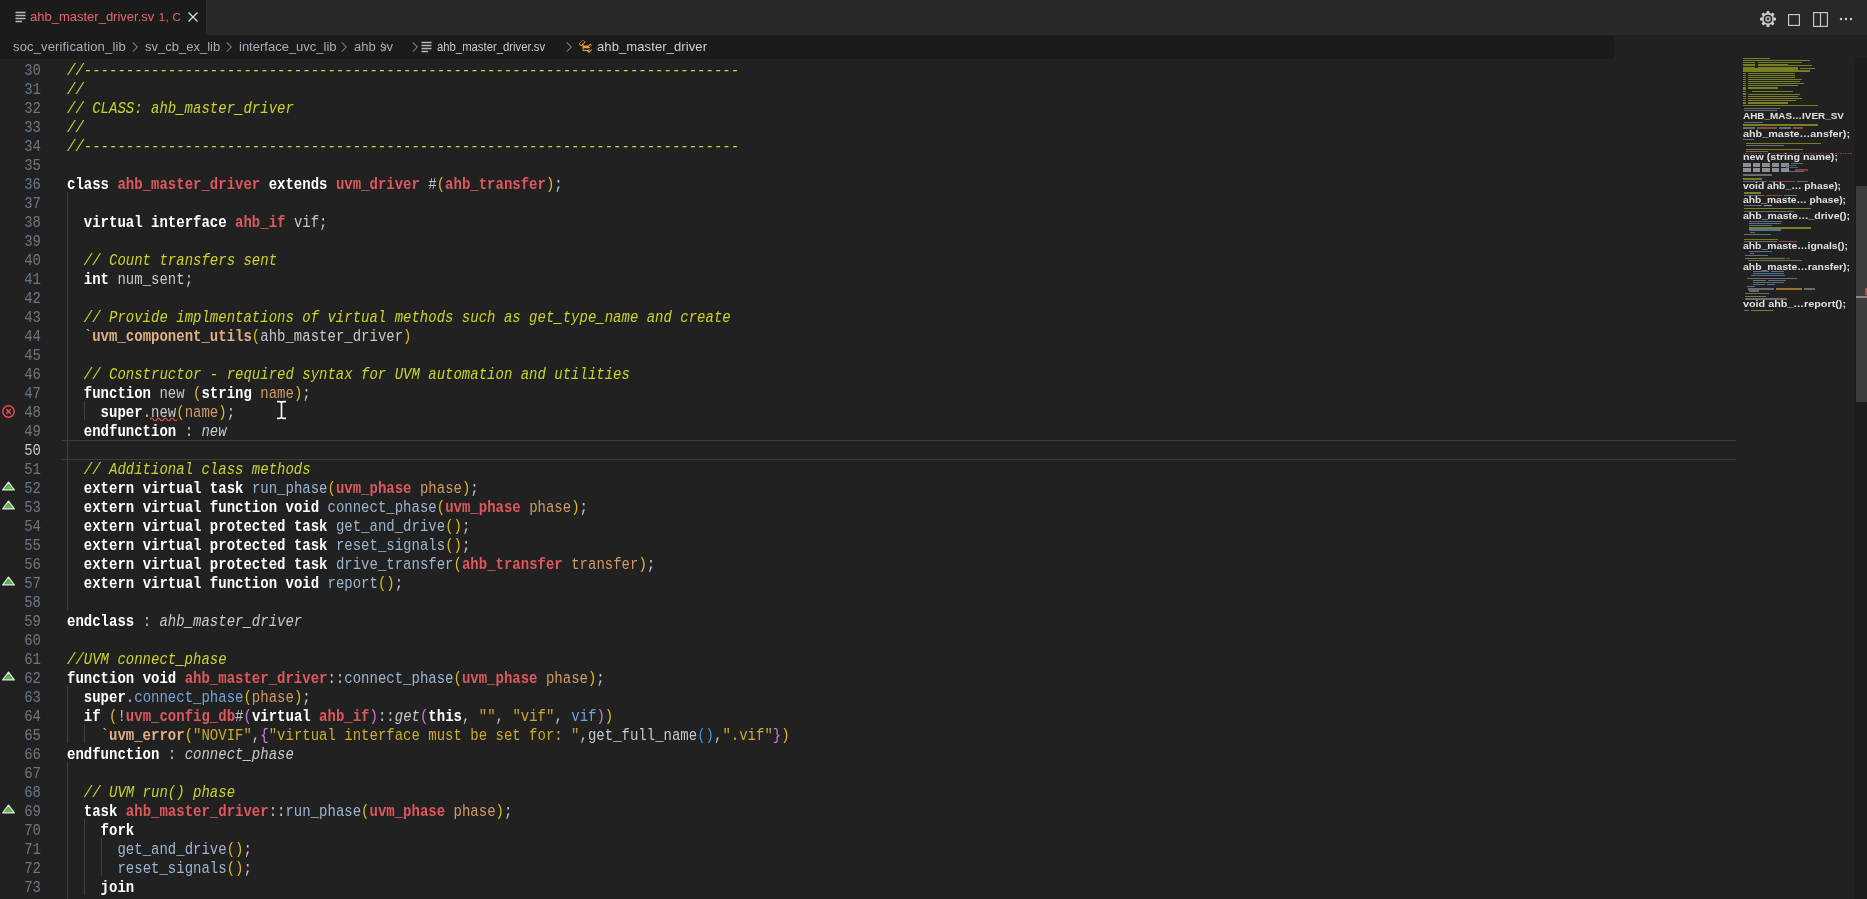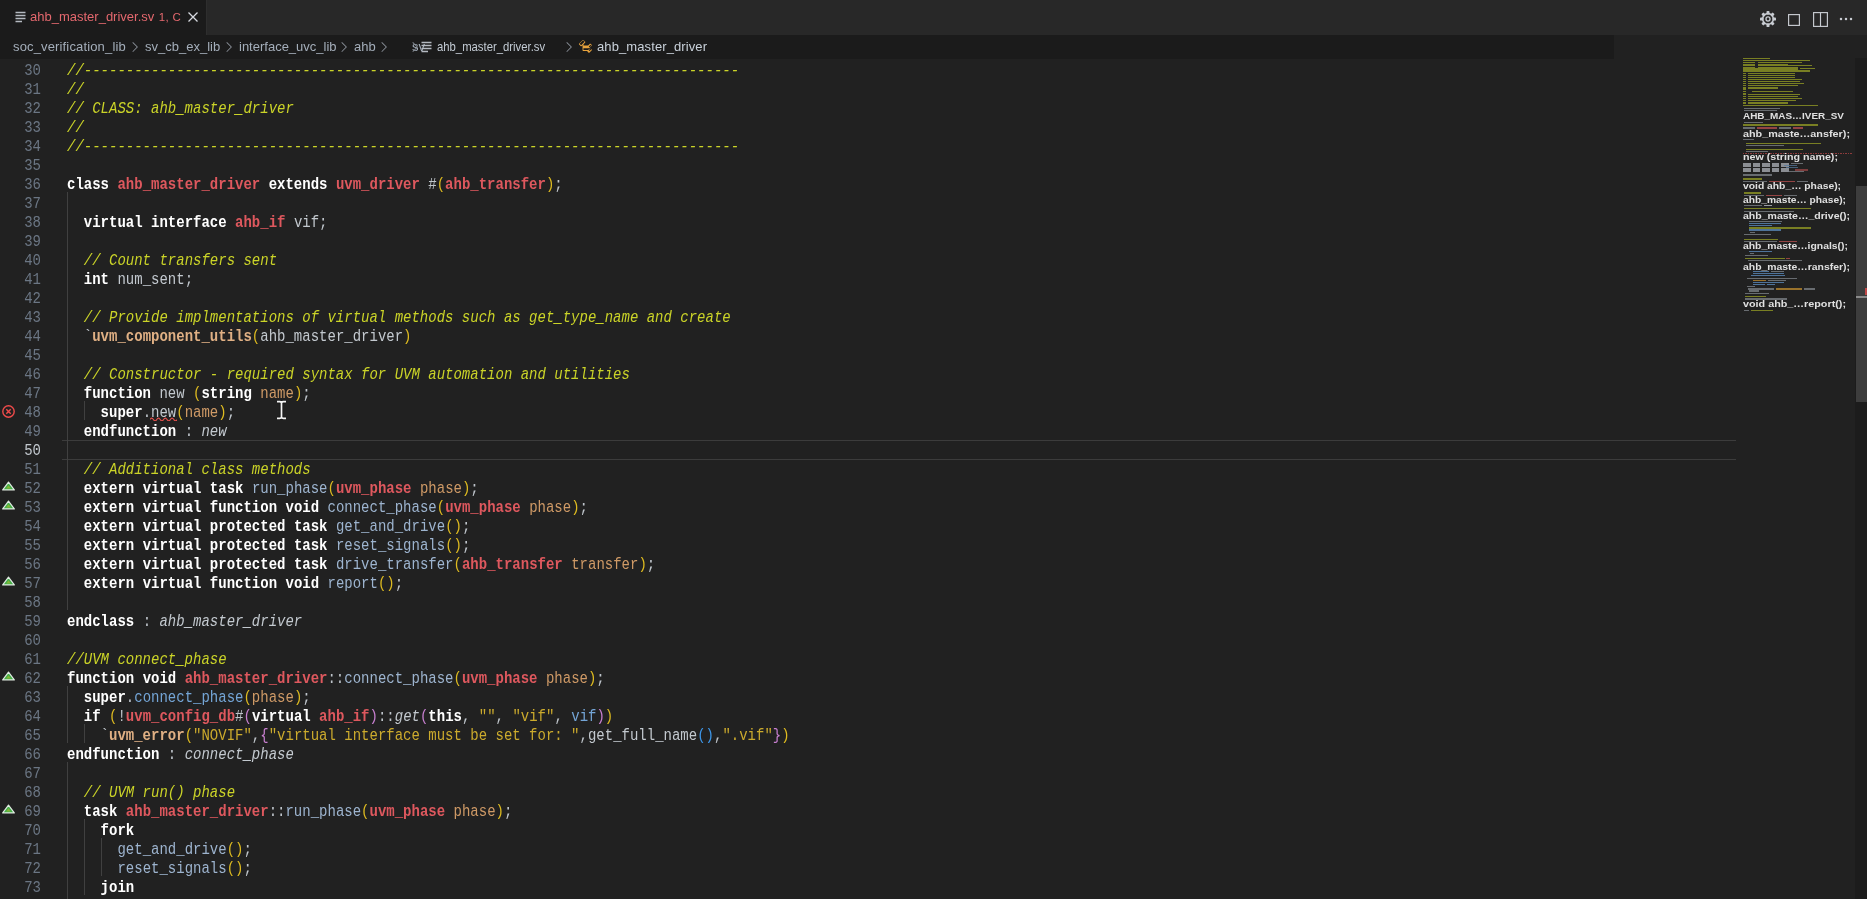--- a/index.html
+++ b/index.html
@@ -70,21 +70,21 @@
 <svg class="tic" style="left:1838.5px;top:16.5px" width="14" height="4" viewBox="0 0 14 4">
     <circle cx="2" cy="2" r="1.25" fill="#c8ccd2"></circle>
     <circle cx="7" cy="2" r="1.25" fill="#c8ccd2"></circle>
     <circle cx="12" cy="2" r="1.25" fill="#c8ccd2"></circle>
   </svg>
 <div id="crumbs">
 <span class="it" style="left:13px;letter-spacing:0.15px">soc_verification_lib</span>
 <span class="it" style="left:145px">sv_cb_ex_lib</span>
 <span class="it" style="left:239px">interface_uvc_lib</span>
 <span class="it" style="left:354px">ahb</span>
-<span class="it" style="left:412px">sv</span>
+<span class="it" style="left:380px">sv</span>
 <svg class="bc-sep" style="left:128.1px" width="14" height="14" viewBox="0 0 16 16">
       <path d="M5.7 13.7L5 13l5-5-5-5 .7-.7L11.4 8z" fill="#8a9099"></path>
     </svg>
     <svg class="bc-sep" style="left:221.6px" width="14" height="14" viewBox="0 0 16 16">
       <path d="M5.7 13.7L5 13l5-5-5-5 .7-.7L11.4 8z" fill="#8a9099"></path>
     </svg>
     <svg class="bc-sep" style="left:337.1px" width="14" height="14" viewBox="0 0 16 16">
       <path d="M5.7 13.7L5 13l5-5-5-5 .7-.7L11.4 8z" fill="#8a9099"></path>
     </svg>
     <svg class="bc-sep" style="left:376.6px" width="14" height="14" viewBox="0 0 16 16">

